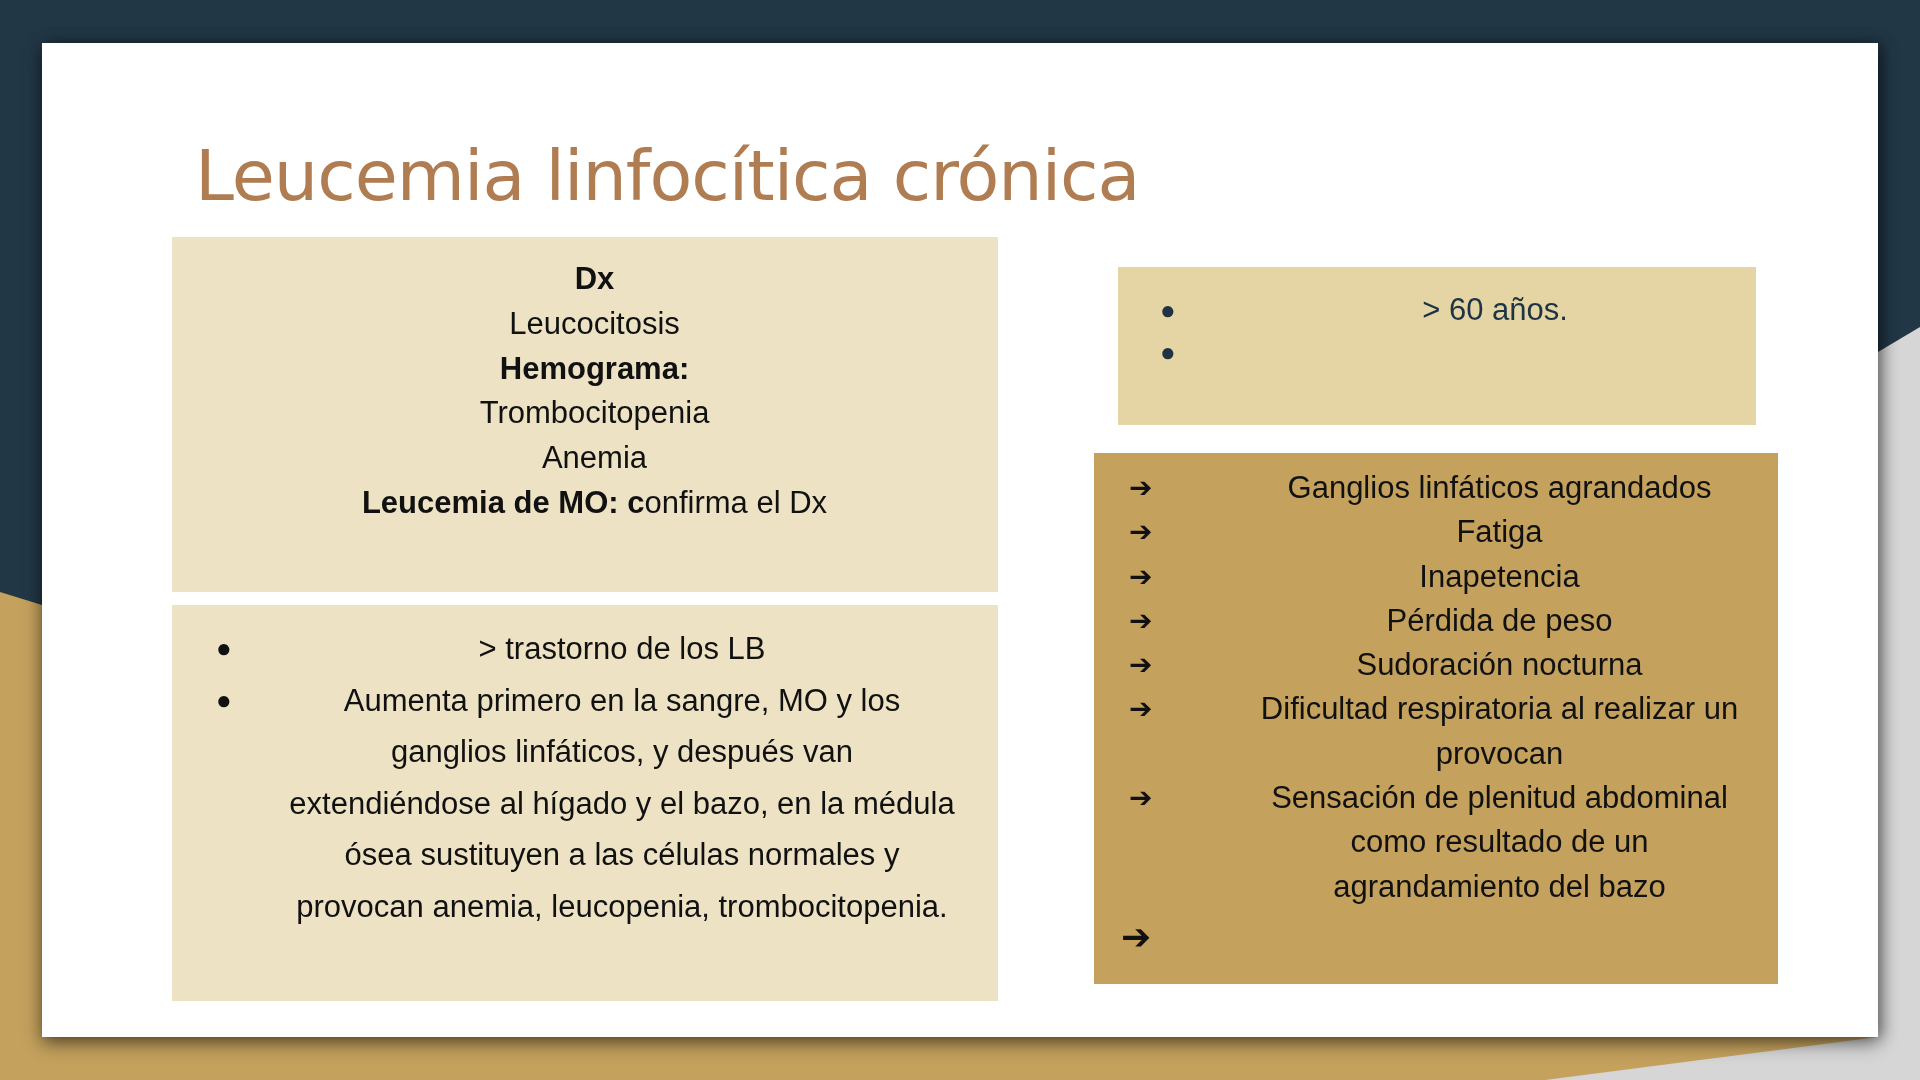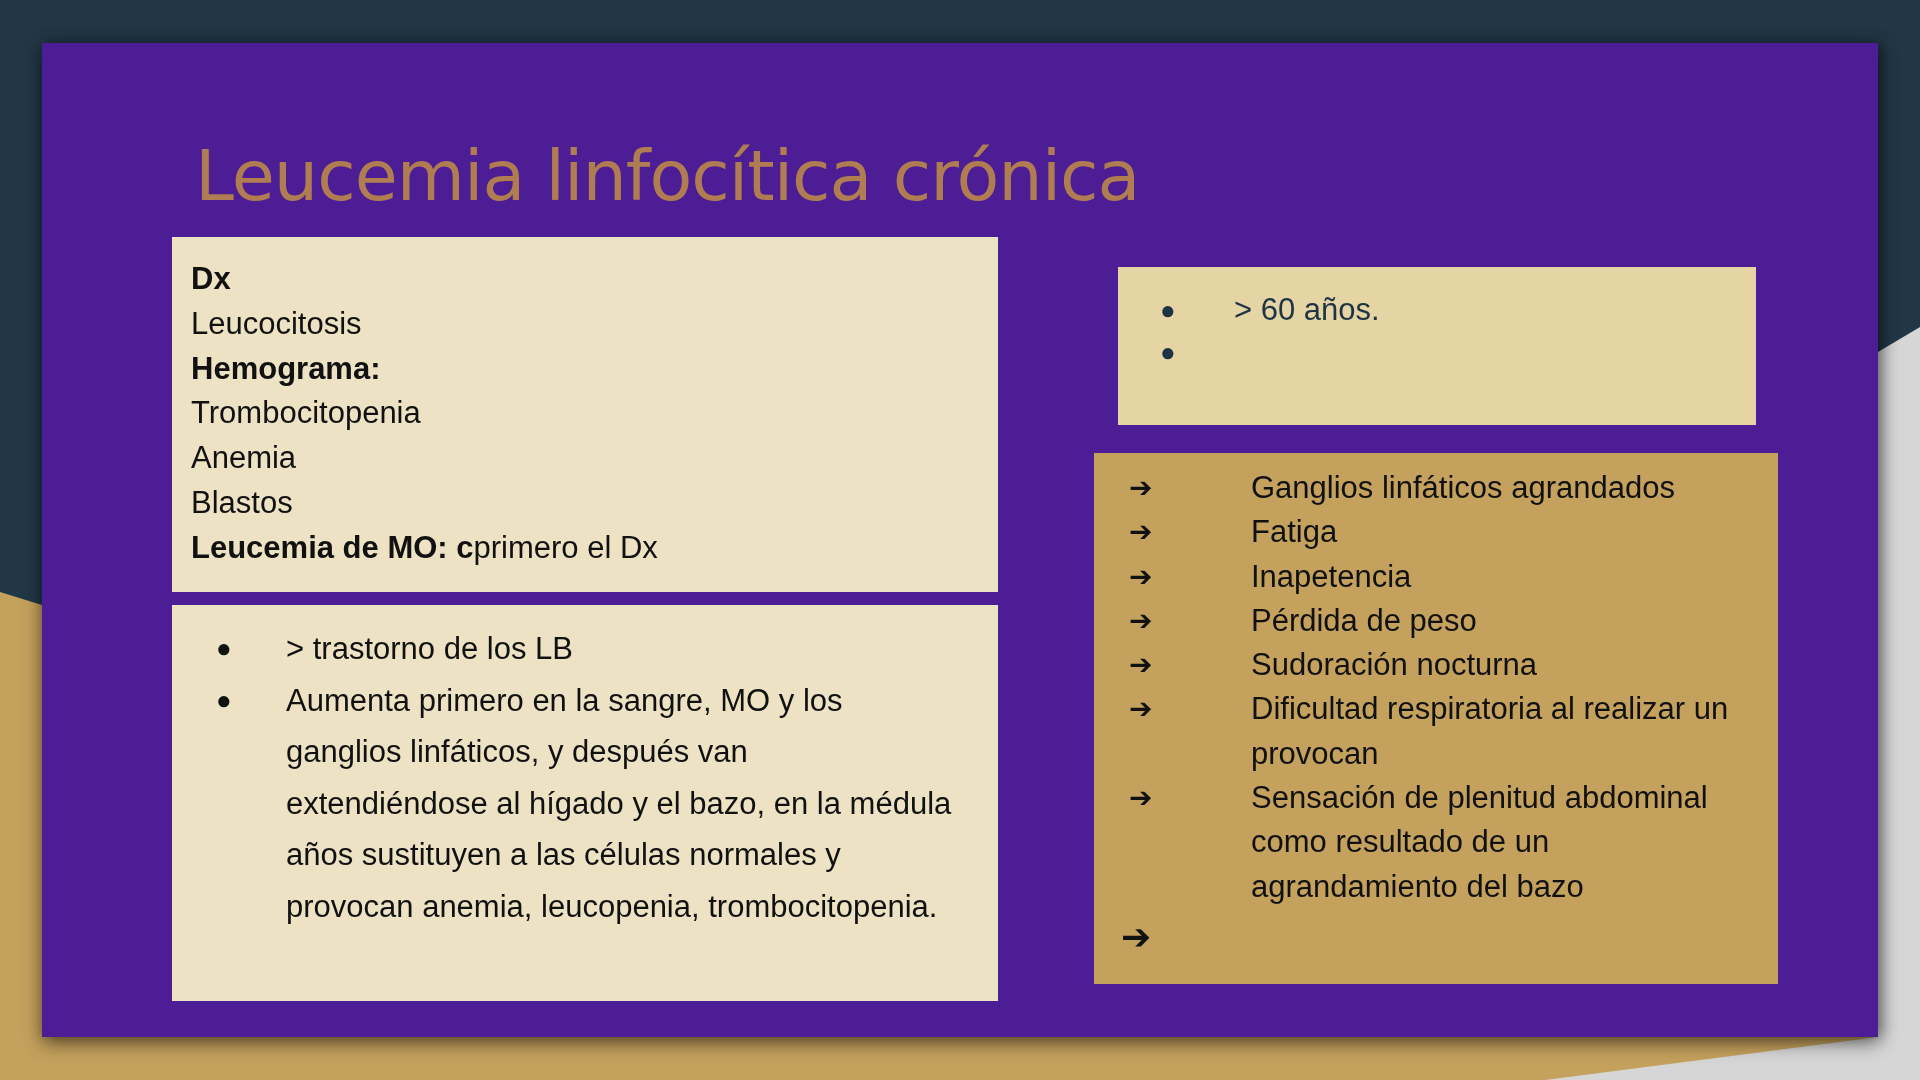--- a/index.html
+++ b/index.html
@@ -1,18 +1,18 @@
 <!DOCTYPE html>
 <html><head>
 <meta charset="utf-8">
 <style>
   html,body{margin:0;padding:0;}
   body{width:1920px;height:1080px;position:relative;overflow:hidden;background:#223746;font-family:"Liberation Sans","DejaVu Sans",sans-serif;}
   .bg-svg{position:absolute;left:0;top:0;width:1920px;height:1080px;}
-  .slide{position:absolute;left:42px;top:43px;width:1836px;height:994px;background:#4c1d95;box-shadow:0 6px 18px rgba(0,0,0,0.45), 4px 0 14px rgba(0,0,0,0.35);}
+  .slide{position:absolute;left:42px;top:43px;width:1836px;height:994px;background:#ffffff;box-shadow:0 6px 18px rgba(0,0,0,0.45), 4px 0 14px rgba(0,0,0,0.35);text-align:center;}
   .title{position:absolute;left:153px;top:88px;margin:0;font-family:"DejaVu Sans",sans-serif;font-weight:normal;font-size:70px;letter-spacing:-1px;color:#b07d52;line-height:90px;white-space:nowrap;}
   .box{position:absolute;box-sizing:border-box;}
   .box-a{left:130px;top:194px;width:826px;height:355px;background:#ede3c4;padding:20px 0 0 19px;}
   .box-b{left:130px;top:562px;width:826px;height:396px;background:#ede3c4;}
   .box-c{left:1076px;top:224px;width:638px;height:158px;background:#e5d4a4;}
   .box-d{left:1052px;top:410px;width:684px;height:531px;background:#c4a15d;}
   .txt{font-family:"Liberation Sans",sans-serif;font-size:31px;color:#111111;}
   .box-a .line{display:block;line-height:44.8px;height:44.8px;white-space:nowrap;}
   .box-a b{font-weight:bold;}
   .blist{list-style:none;margin:0;padding:0;position:absolute;}
@@ -39,28 +39,27 @@
 
 <div class="slide">
   <h1 class="title">Leucemia linfocítica crónica</h1>
 
   <div class="box box-a txt">
     <span class="line"><b>Dx</b></span>
     <span class="line">Leucocitosis</span>
     <span class="line"><b>Hemograma:</b></span>
     <span class="line">Trombocitopenia</span>
     <span class="line">Anemia</span>
-    <span class="line">Blastos</span>
-    <span class="line"><b>Leucemia de MO: c</b><span>primero el Dx</span></span>
+    <span class="line"><b>Leucemia de MO: c</b><span>onfirma el Dx</span></span>
   </div>
 
   <div class="box box-b txt">
     <ul class="blist">
       <li><span class="bul">●</span><span>&gt; trastorno de los LB</span></li>
-      <li><span class="bul">●</span><span>Aumenta primero en la sangre, MO y los ganglios linfáticos, y después van extendiéndose al hígado y el bazo, en la médula años sustituyen a las células normales y provocan anemia, leucopenia, trombocitopenia.</span></li>
+      <li><span class="bul">●</span><span>Aumenta primero en la sangre, MO y los ganglios linfáticos, y después van extendiéndose al hígado y el bazo, en la médula ósea sustituyen a las células normales y provocan anemia, leucopenia, trombocitopenia.</span></li>
     </ul>
   </div>
 
   <div class="box box-c txt">
     <ul class="blist">
       <li><span class="bul">●</span><span>&gt; 60 años.</span></li>
       <li><span class="bul">●</span></li>
     </ul>
   </div>
 

